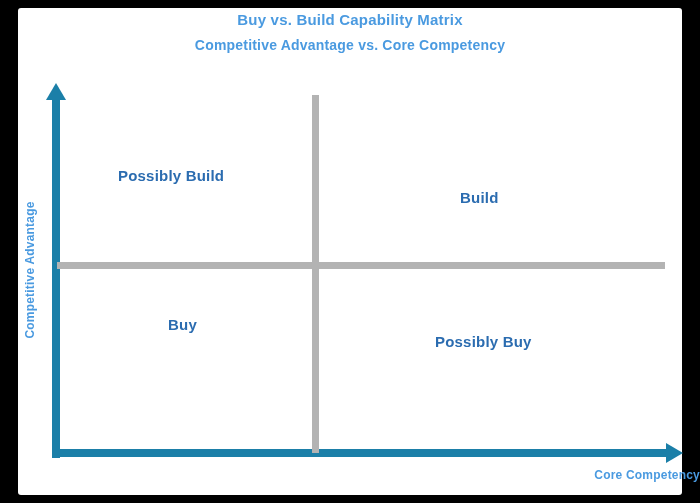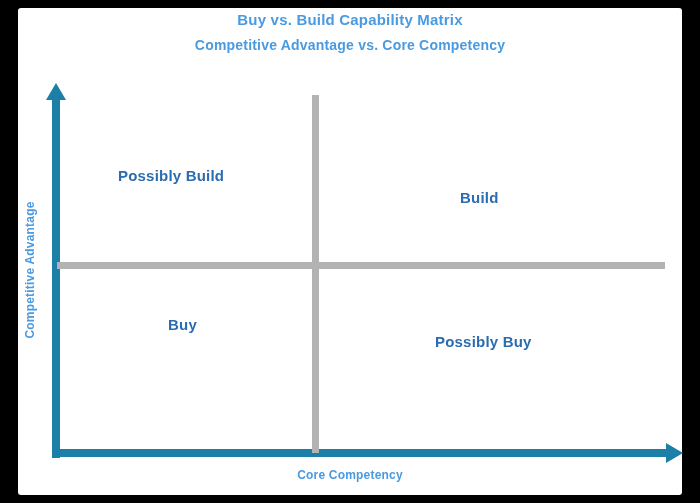--- a/index.html
+++ b/index.html
@@ -111,21 +111,21 @@
     font-weight: bold;
     color: #4a9ae0;
     letter-spacing: 0.2px;
     white-space: nowrap;
   }
   #axis-label-x {
     position: absolute;
     left: 0;
     top: 468px;
     width: 700px;
-    text-align: center;
+    text-align: right;
     font-size: 12px;
     font-weight: bold;
     color: #4a9ae0;
     letter-spacing: 0.2px;
   }
 </style>
 </head>
 <body>
 
 <div id="canvas">

